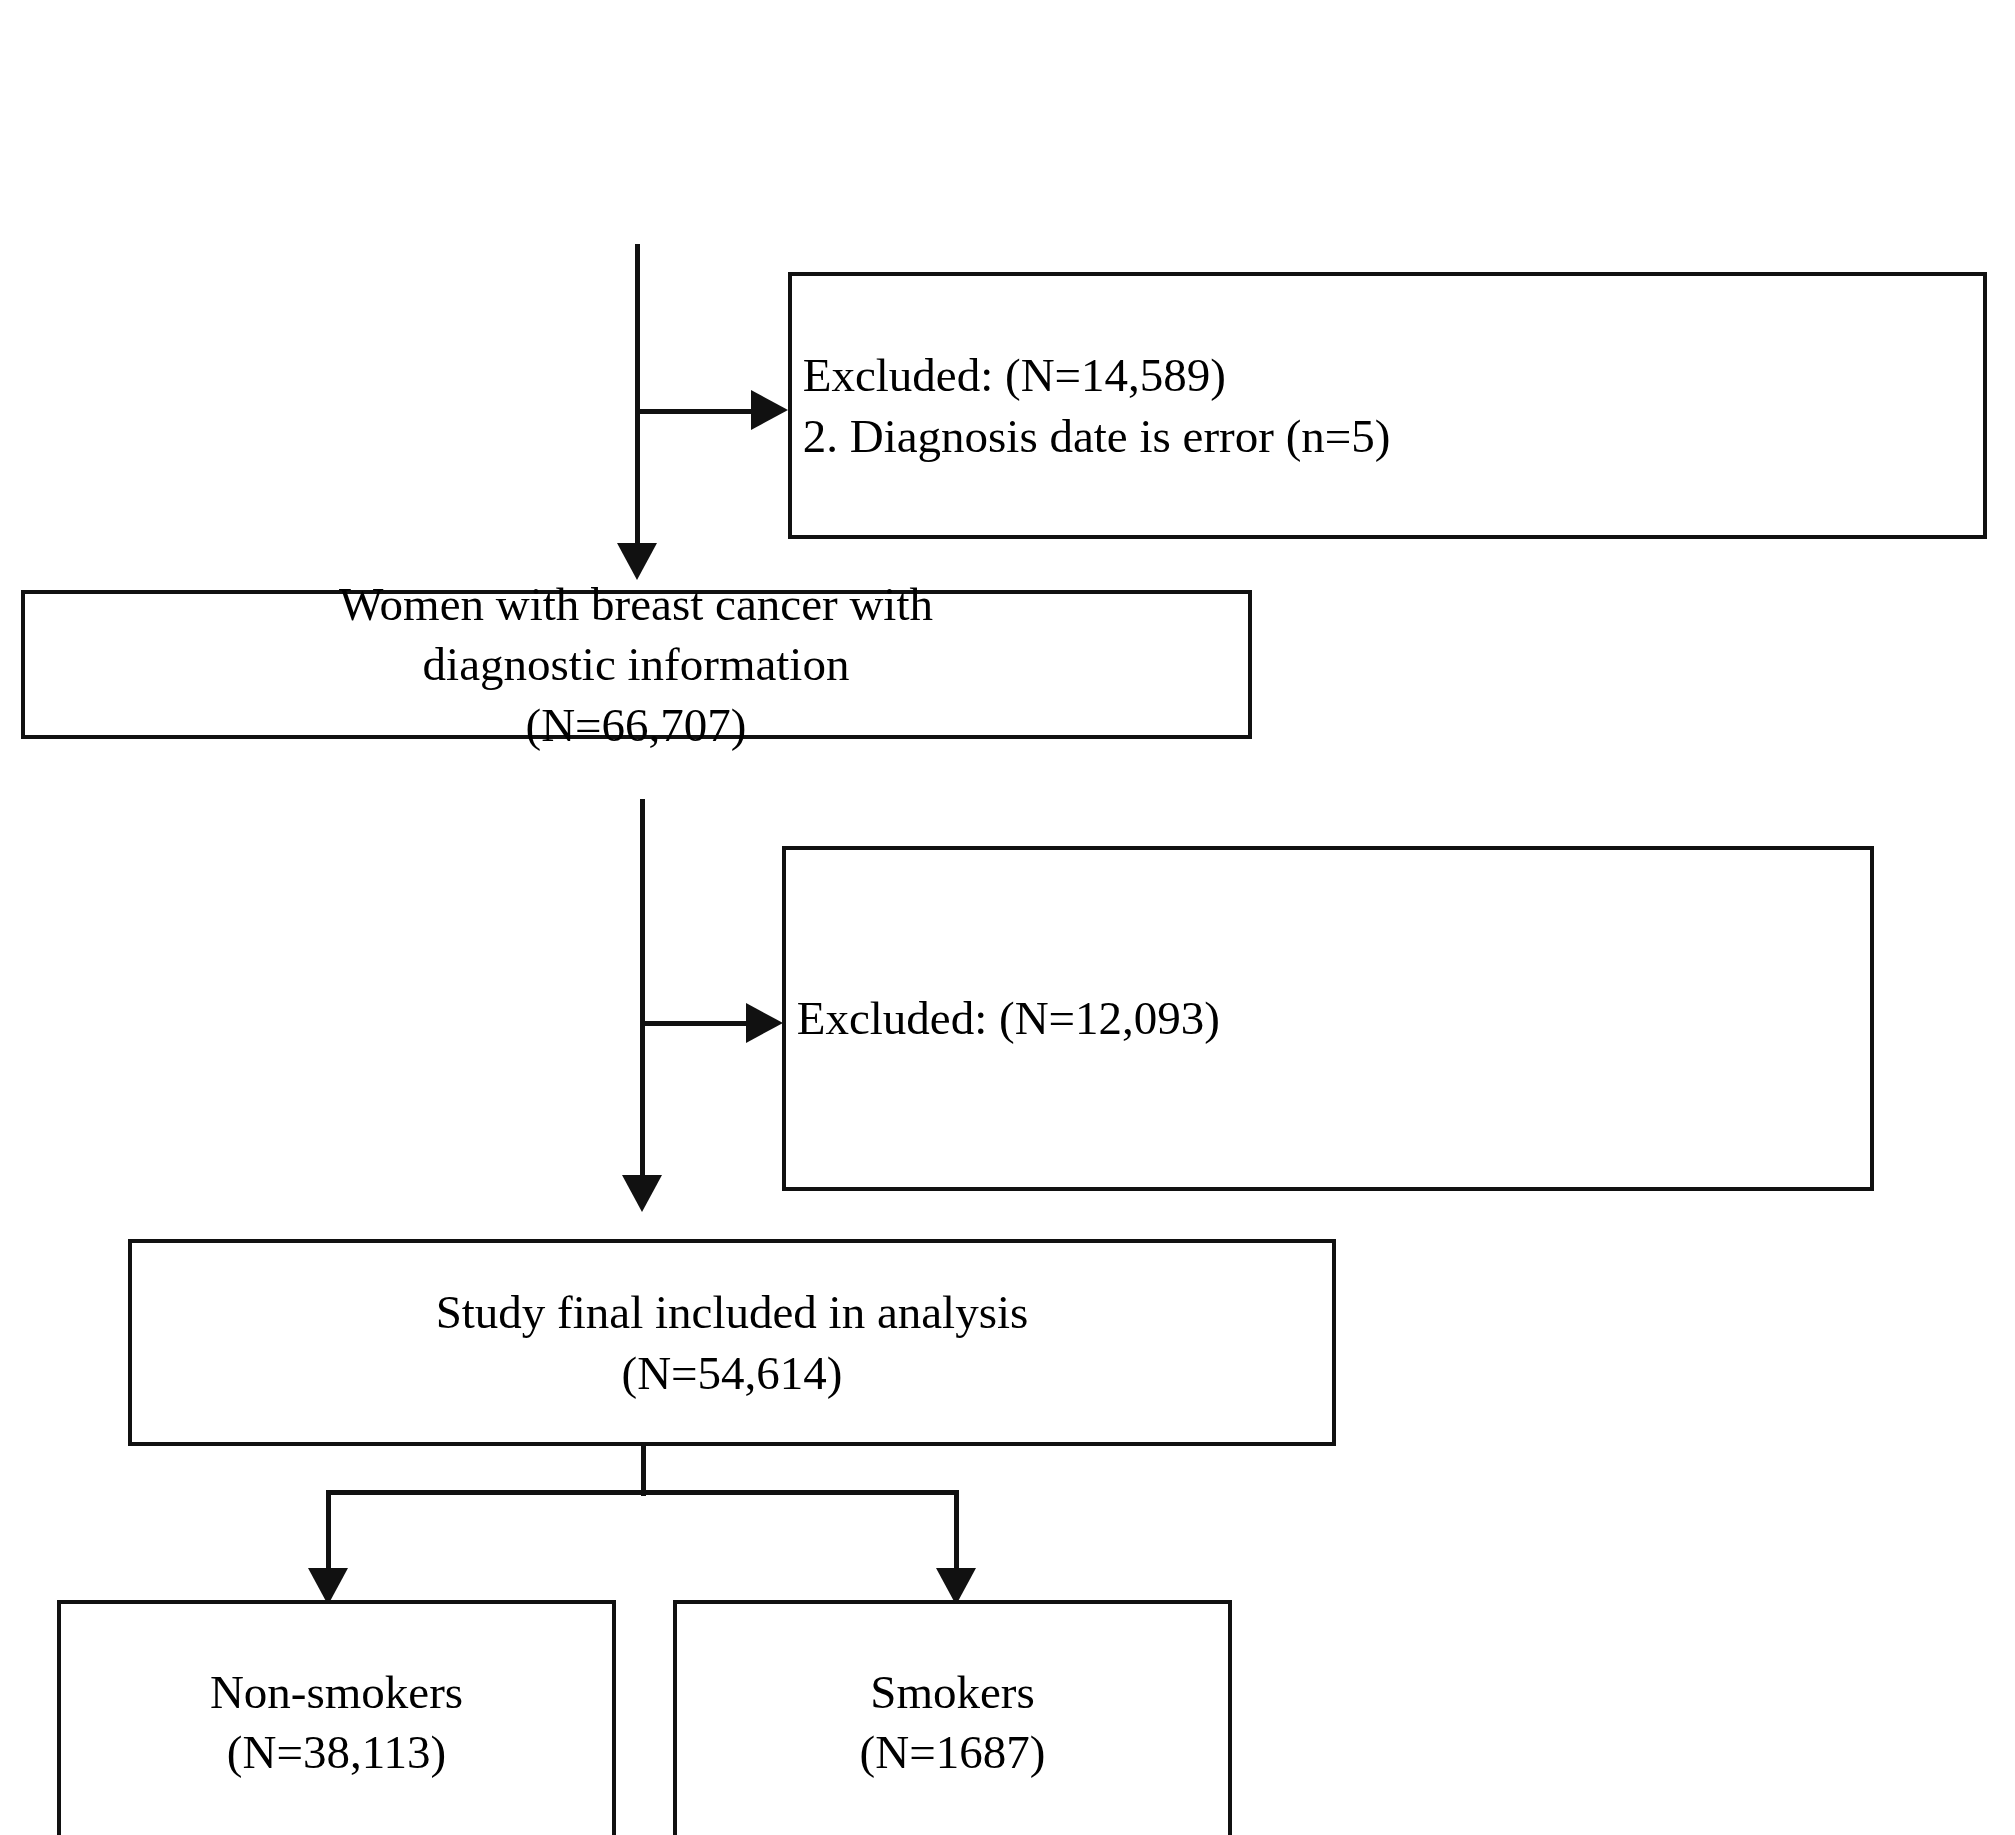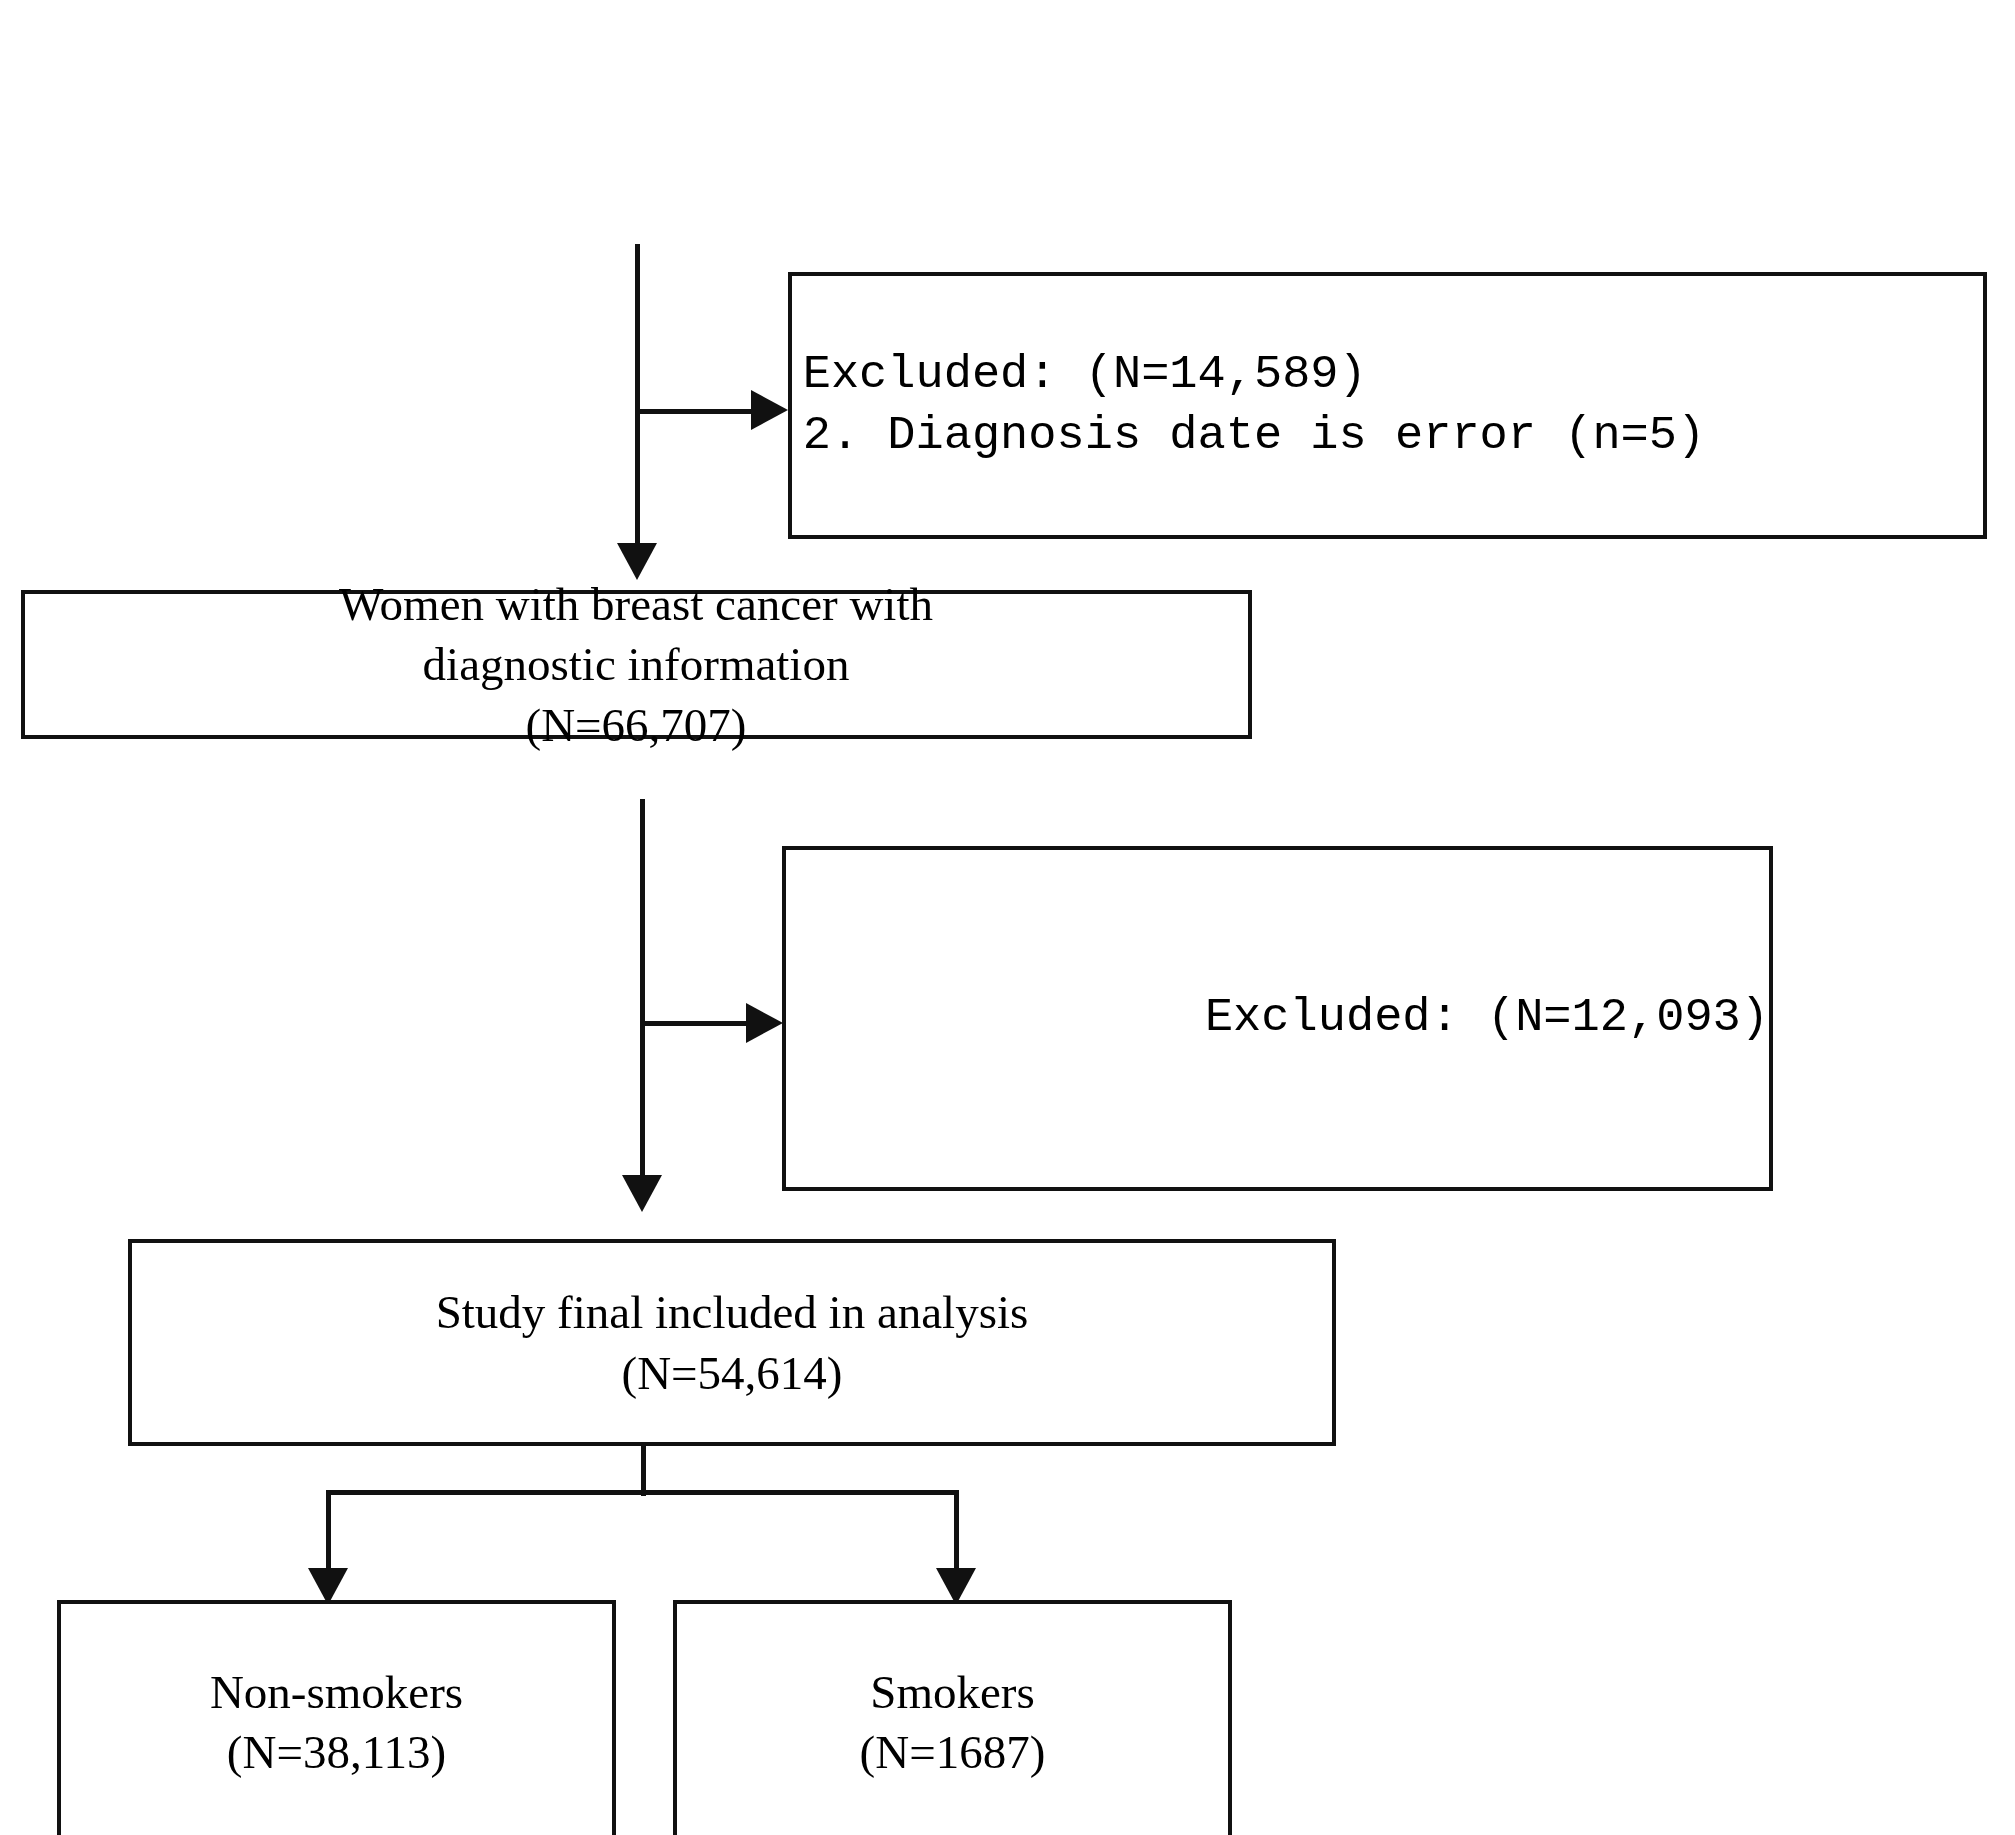--- a/index.html
+++ b/index.html
@@ -35,21 +35,20 @@
     text-align: left;
   }
   .line-text {
     display: block;
     font-size: 47px;
     line-height: 1.28;
     white-space: nowrap;
   }
   .left-aligned .line-text {
     padding-left: 10.7px;
-    font-family: Liberation Mono, monospace;
   }
   .wrap-text {
     white-space: normal;
   }
 
   
   .vline {
     position: absolute;
     background: #111111;
     width: 5.3px;
@@ -73,21 +72,21 @@
     height: 0;
     border-top: 20.5px solid transparent;
     border-bottom: 20.5px solid transparent;
     border-left: 37px solid #111111;
   }
 
   
   #box-cohort         { left: 27px;   top: 37px;   width: 1219px; height: 207px; }
   #box-excluded-1     { left: 788px; top: 272px;  width: 1199px; height: 267px; }
   #box-diagnostic     { left: 20.5px;   top: 590px;  width: 1231px; height: 149px; }
-  #box-excluded-2     { left: 782px; top: 846px; width: 991px; height: 345px; align-items: flex-end; }
+  #box-excluded-2     { left: 782px; top: 846px; width: 1092px; height: 345px; }
   #box-final          { left: 128px;  top: 1239px; width: 1208px; height: 207px; justify-content: center; }
   #box-non-smokers    { left: 57px;   top: 1600px; width: 559px;  height: 244px; }
   #box-smokers        { left: 673px;  top: 1600px; width: 559px;  height: 244px; }
 
   
   #stem-1      { left: 635px;  top: 244px;  height: 304px; }
   #stem-1-head { left: 617px;  top: 543px; }
 
   #branch-1       { left: 638px;  top: 409px;  width: 118px; }
   #branch-1-head  { left: 751px;  top: 390px; }

